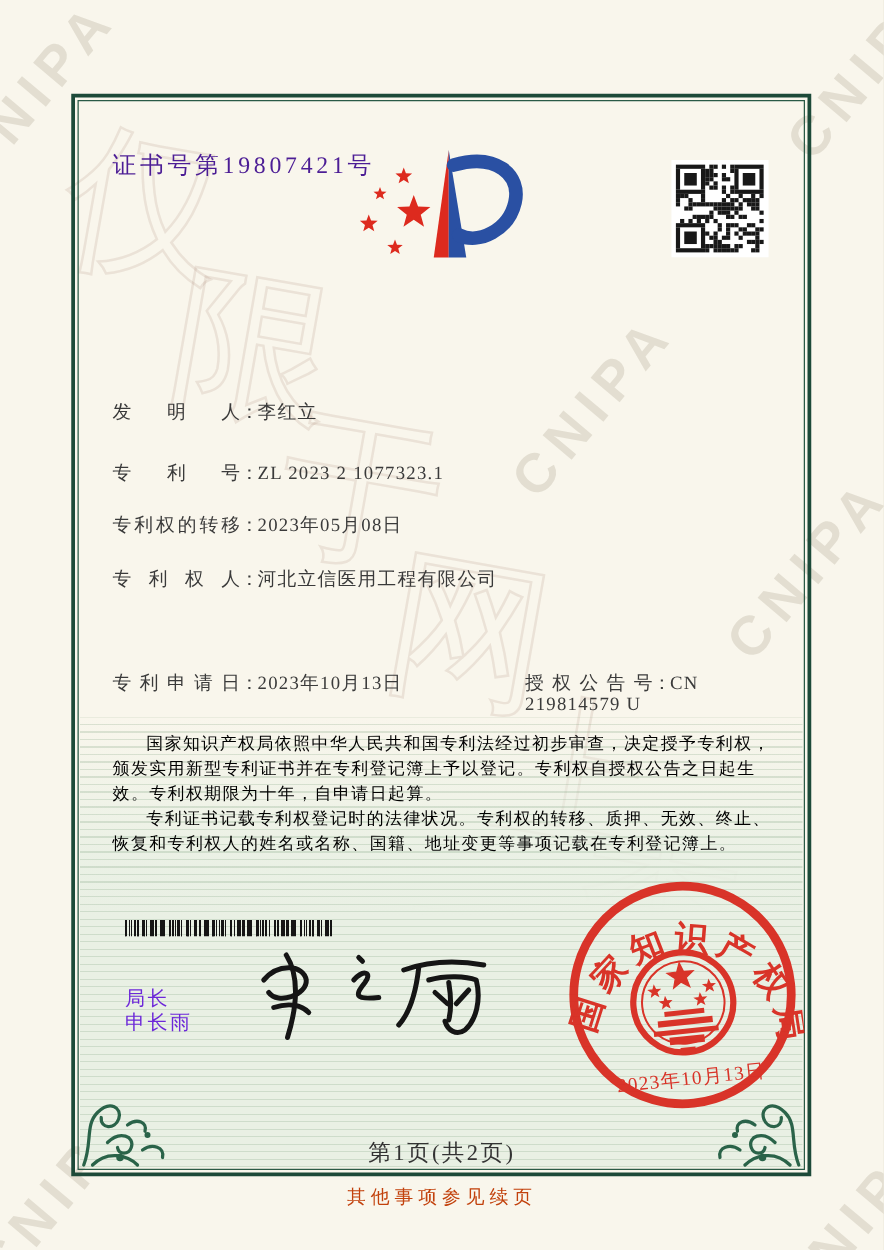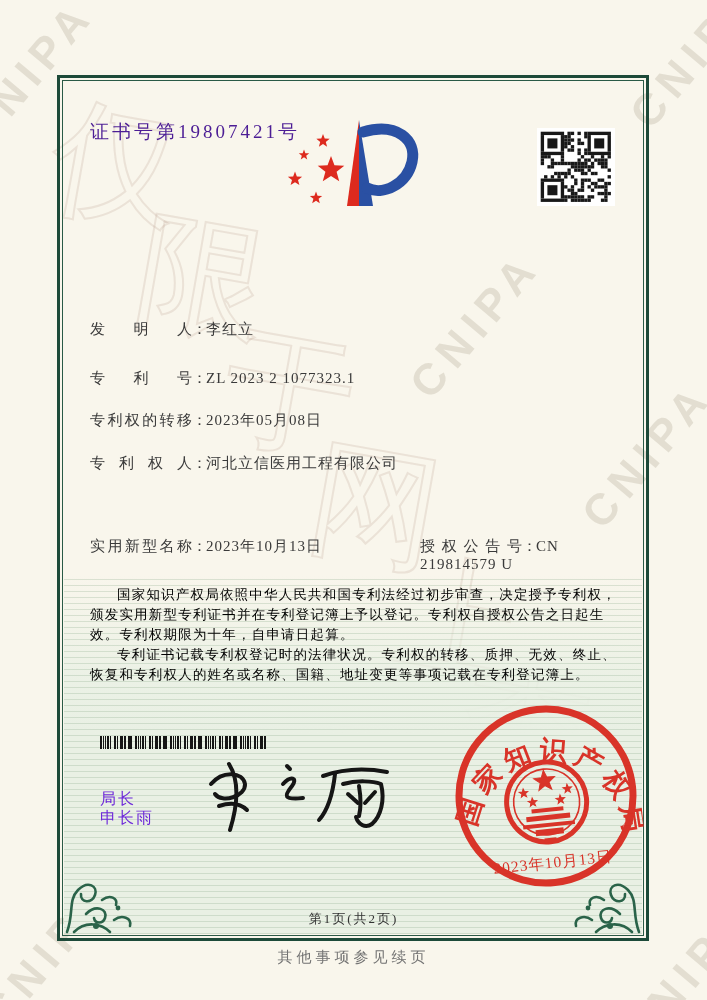--- a/index.html
+++ b/index.html
@@ -49,23 +49,23 @@
        repeating-linear-gradient(90deg,#151515 0 2px,transparent 2px 3px,#151515 3px 4px,transparent 4px 7px),
        repeating-linear-gradient(90deg,#151515 0 1px,transparent 1px 5px);}
   .signer{position:absolute;left:100px;font-size:16px;color:#6d28d9;letter-spacing:2px;
           font-family:"Liberation Sans","DejaVu Sans",sans-serif;}
   #sig-svg{position:absolute;left:195px;top:752px;width:215px;height:100px;}
   
   #seal{position:absolute;left:452px;top:702px;width:188px;height:188px;
         transform:rotate(-6deg);opacity:0.93;}
   
   #pageinfo{position:absolute;left:0;top:910px;width:707px;text-align:center;
-            font-size:13px;letter-spacing:2px;color:#333;}
+            font-size:18px;letter-spacing:2px;color:#333;}
   #footnote{position:absolute;left:0;top:948px;width:707px;text-align:center;
-            font-size:15px;letter-spacing:4px;color:#737373;}
+            font-size:15px;letter-spacing:4px;color:#c2410c;}
 </style>
 </head>
 <body>
 
 <div id="page">
 
   <div class="wm-cnipa" style="left:-58px;top:48px">CNIPA</div>
   <div class="wm-cnipa" style="left:608px;top:30px">CNIPA</div>
   <div class="wm-cnipa" style="left:388px;top:300px">CNIPA</div>
   <div class="wm-cnipa" style="left:560px;top:430px">CNIPA</div>
@@ -291,21 +291,21 @@
   <div class="frow" style="top:369px">
     <span class="f-label">专利号</span><span class="f-sep">：</span><span class="f-val">ZL 2023 2 1077323.1</span>
   </div>
   <div class="frow" style="top:411px">
     <span class="f-label">专利权的转移</span><span class="f-sep">：</span><span class="f-val">2023年05月08日</span>
   </div>
   <div class="frow" style="top:454px">
     <span class="f-label">专利权人</span><span class="f-sep">：</span><span class="f-val">河北立信医用工程有限公司</span>
   </div>
   <div class="frow" style="top:537px">
-    <span class="f-label">实用新型名称</span><span class="f-sep">：</span><span class="f-val">2023年10月13日</span>
+    <span class="f-label">专利申请日</span><span class="f-sep">：</span><span class="f-val">2023年10月13日</span>
     <span class="fpair2">
       <span class="f-label">授权公告号</span><span class="f-sep">：</span><span class="f-val">CN 219814579 U</span>
     </span>
   </div>
 
   <div id="paras">
     <p>国家知识产权局依照中华人民共和国专利法经过初步审查，决定授予专利权，颁发实用新型专利证书并在专利登记簿上予以登记。专利权自授权公告之日起生效。专利权期限为十年，自申请日起算。</p>
     <p>专利证书记载专利权登记时的法律状况。专利权的转移、质押、无效、终止、恢复和专利权人的姓名或名称、国籍、地址变更等事项记载在专利登记簿上。</p>
   </div>
 

